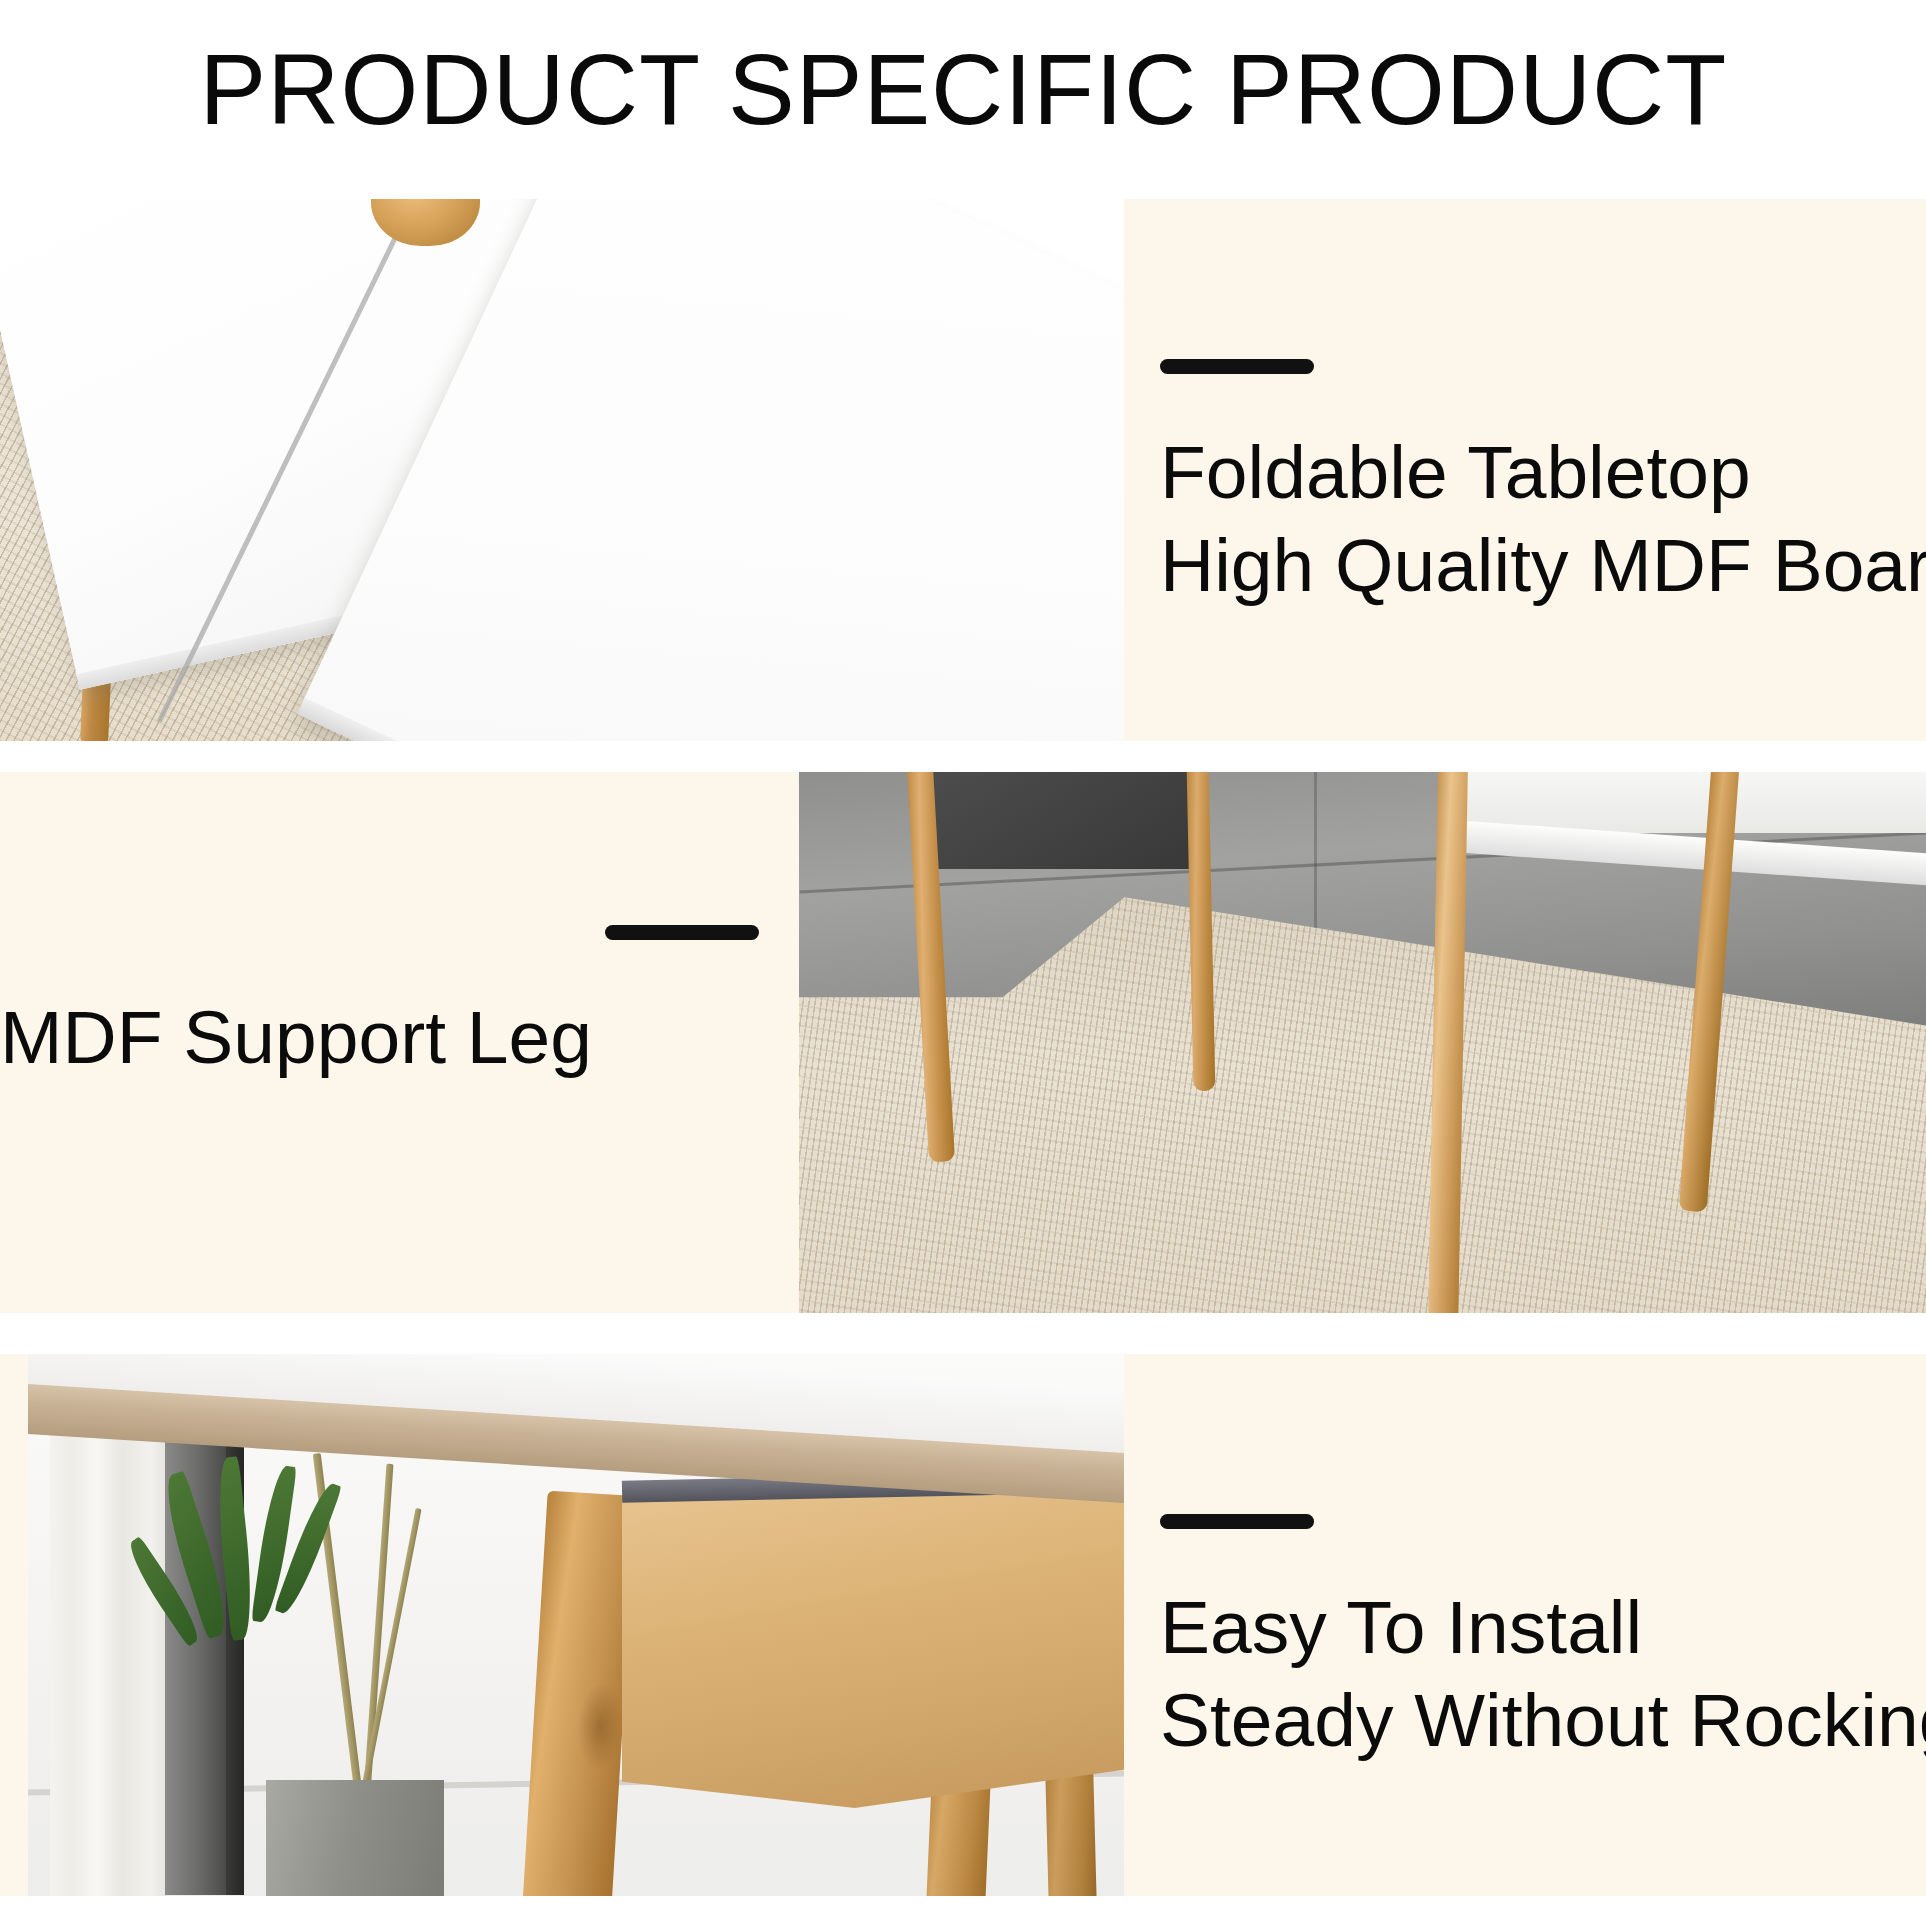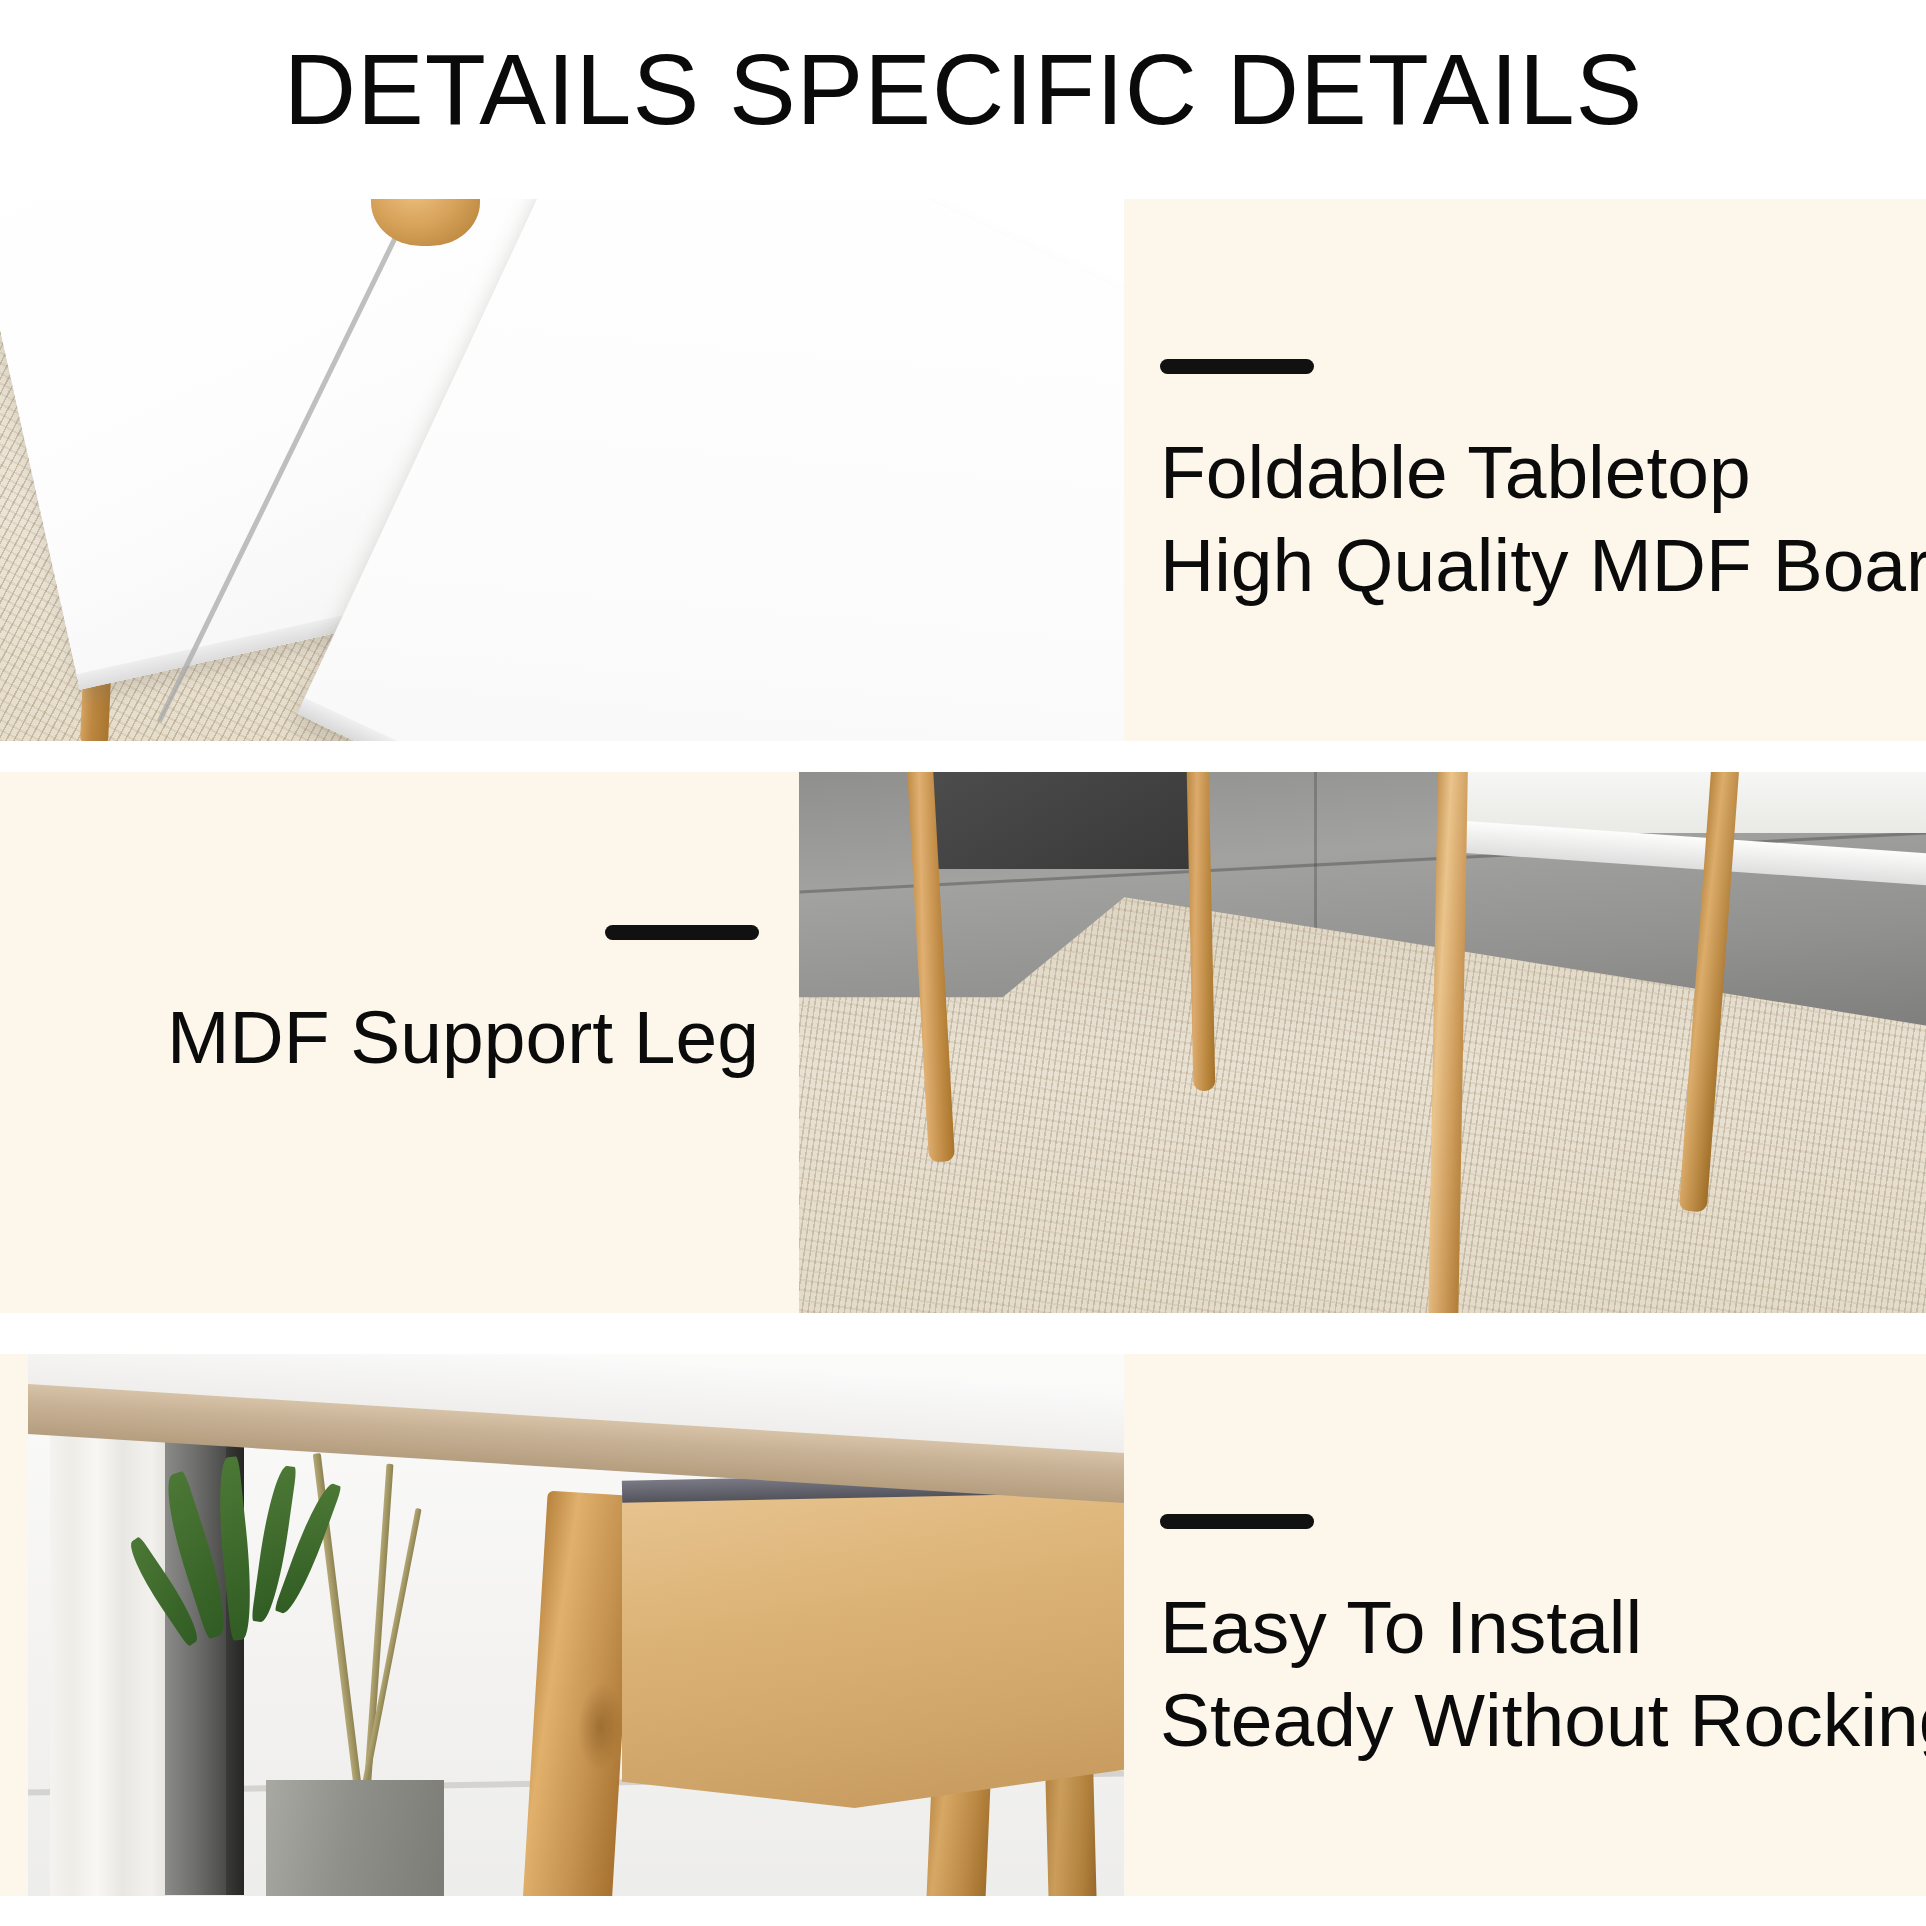--- a/index.html
+++ b/index.html
@@ -67,21 +67,21 @@
 
   
   #panel-foldable-tabletop { top: 199px; height: 542px; }
   #panel-foldable-tabletop .photo { left: 0; top: 0; width: 1124px; height: 542px; }
   #panel-foldable-tabletop .textblock { left: 1160px; top: 160px; }
   #panel-foldable-tabletop .dash { margin-bottom: 52px; }
 
   
   #panel-mdf-support-leg { top: 772px; height: 541px; }
   #panel-mdf-support-leg .photo { left: 799px; top: 0; width: 1128px; height: 541px; }
-  #panel-mdf-support-leg .textblock { left: 0px; top: 153px; width: 759px; text-align: right; }
+  #panel-mdf-support-leg .textblock { left: 0px; top: 153px; width: 759px; }
   #panel-mdf-support-leg .dash { margin-bottom: 51px; }
 
   
   #panel-easy-to-install { top: 1354px; height: 542px; }
   #panel-easy-to-install .photo { left: 28px; top: 0; width: 1096px; height: 542px; }
   #panel-easy-to-install .textblock { left: 1160px; top: 160px; }
   #panel-easy-to-install .dash { margin-bottom: 52px; }
 
   
   .scene1 { position: absolute; inset: 0; background: #ffffff; }
@@ -309,21 +309,21 @@
   .s3-legC {
     position: absolute; left: 1018px; top: 337px; width: 48px; height: 218px;
     background: linear-gradient(95deg, #a87430, #cb9d5c 35%, #b1813c 75%, #95662a);
     transform: rotate(-1.5deg);
     border-radius: 5px;
   }
 </style>
 </head>
 <body>
 
-<div id="page-title">DETAILS SPECIFIC DETAILS</div>
+<div id="page-title">PRODUCT SPECIFIC PRODUCT</div>
 
 <section class="panel" id="panel-foldable-tabletop">
   <div class="panel-bg"></div>
 
   <div class="photo">
     <div class="scene1">
       <div class="s1-floor-l"></div>
       <div class="s1-rug"></div>
       <div class="s1-leg l1"></div>
       <div class="s1-leg l2"></div>

